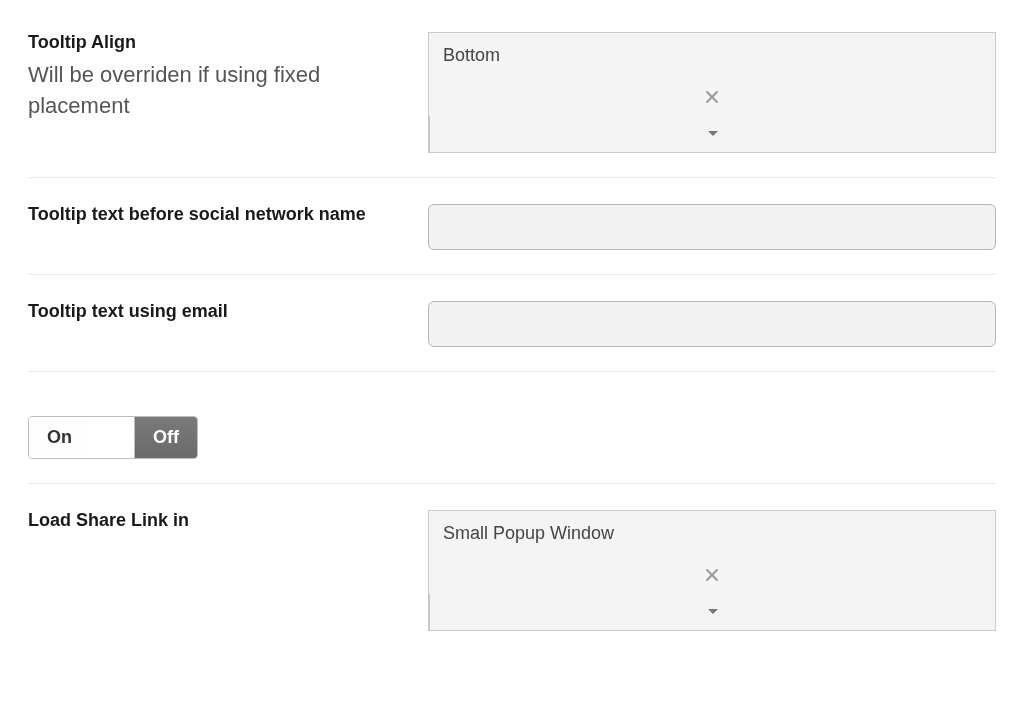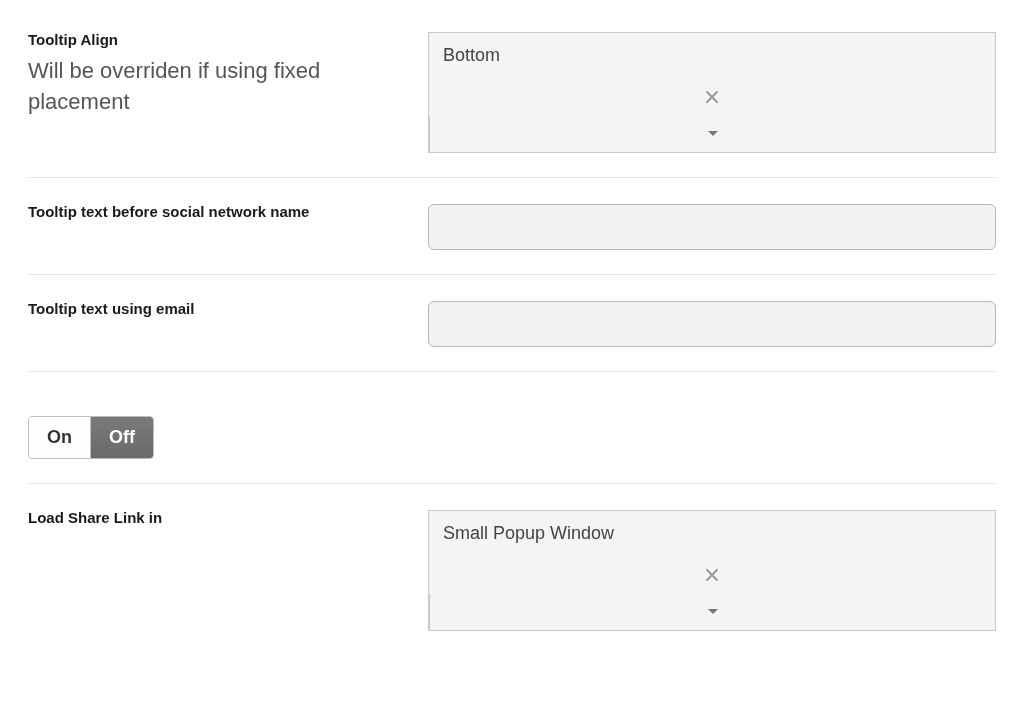--- a/index.html
+++ b/index.html
@@ -22,21 +22,21 @@
   .label-col {
     flex: 0 0 400px;
     padding-right: 30px;
   }
   .control-col {
     flex: 1 1 auto;
     padding-top: 2px;
   }
   .setting-title {
     font-weight: 700;
-    font-size: 15px;
+    font-size: 18px;
     line-height: 1.35;
     margin: 0 0 6px 0;
     color: #1a1a1a;
   }
   .setting-desc {
     font-size: 22px;
     line-height: 1.4;
     color: #555;
     margin: 2px 0 0 0;
   }
@@ -89,20 +89,21 @@
     outline: none;
   }
 
   
   .toggle-group {
     display: inline-flex;
     border-radius: 4px;
     overflow: hidden;
     border: 1px solid #bdbdbd;
     margin-top: 18px;
+    gap: 44px;
   }
   .toggle-btn {
     padding: 10px 18px;
     font-size: 18px;
     font-weight: 700;
     cursor: pointer;
     user-select: none;
     border: none;
     background: #fefefe;
     color: #333;

